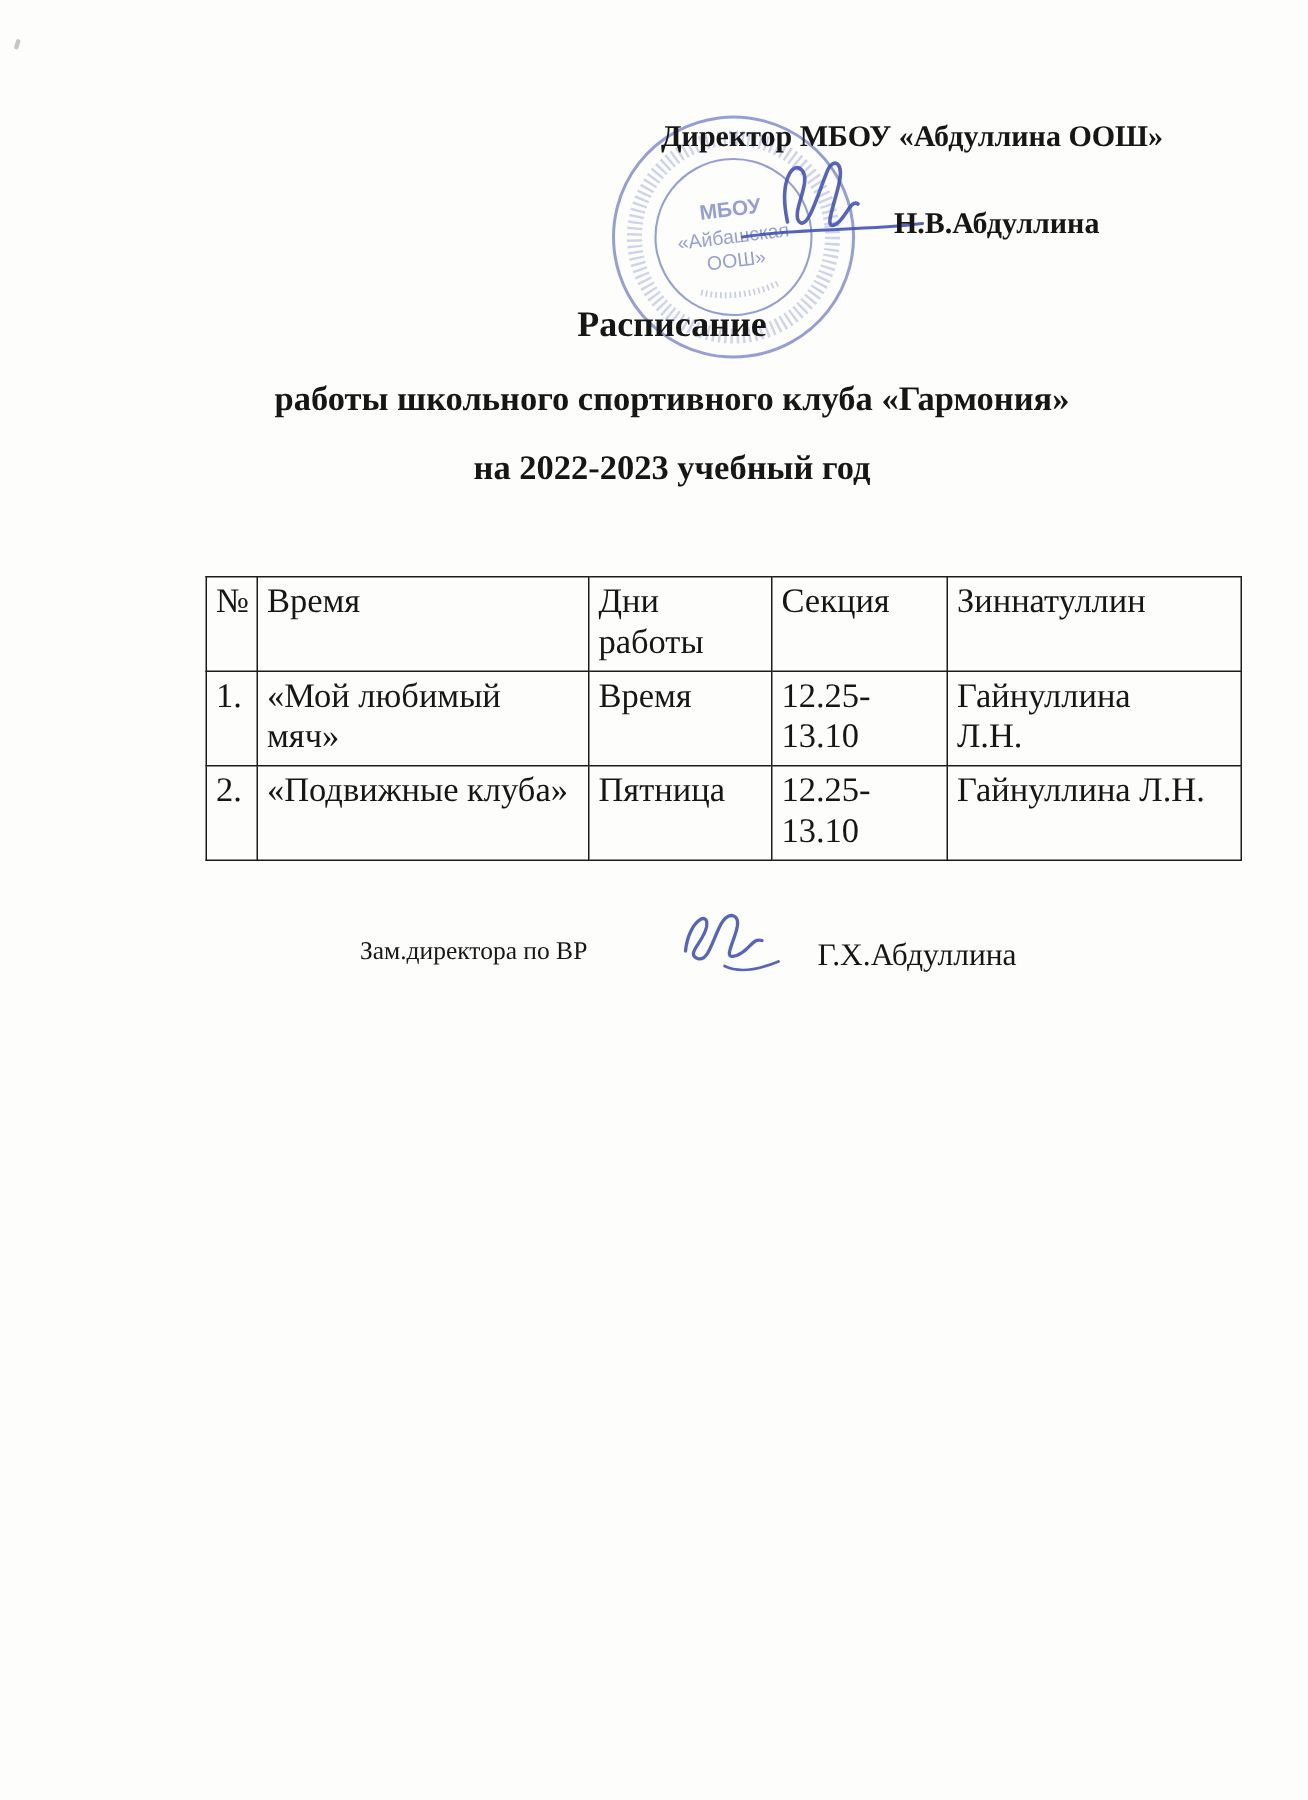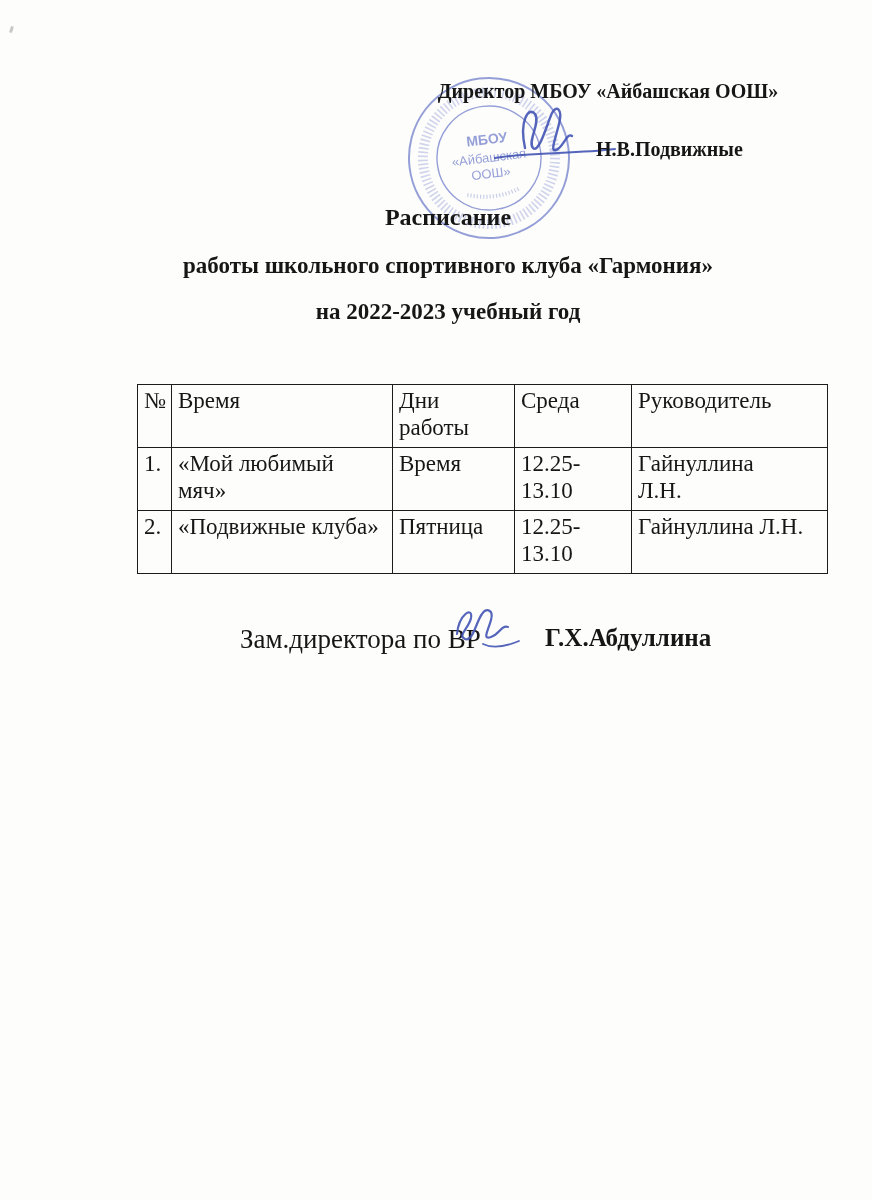--- a/index.html
+++ b/index.html
@@ -107,30 +107,29 @@
     font-weight: normal;
     line-height: 27px;
     white-space: pre-line;
   }
 
   
   .footer-role {
     position: absolute;
     left: 240px;
     top: 624px;
-    font-size: 27px;
+    font-size: 17px;
     z-index: 2;
   }
   .footer-name {
     position: absolute;
     left: 545px;
     top: 624px;
-    font-size: 25px;
-    z-index: 2;
-    font-weight: bold;
+    font-size: 21px;
+    z-index: 2;
   }
   .sig-deputy {
     position: absolute;
     left: 443px;
     top: 598px;
     z-index: 2;
     pointer-events: none;
   }
 </style>
 </head>
@@ -144,29 +143,29 @@
     <circle cx="88" cy="88" r="80" fill="none" stroke="#5161c0" stroke-width="2"></circle>
     <circle cx="88" cy="88" r="66" fill="none" stroke="#5161c0" stroke-width="10" stroke-dasharray="1.6 2.4" opacity="0.45"></circle>
     <circle cx="88" cy="88" r="52" fill="none" stroke="#5161c0" stroke-width="1.4"></circle>
     <text x="88" y="74" font-size="14" font-weight="bold">МБОУ</text>
     <text x="88" y="92" font-size="13">«Айбашская</text>
     <text x="88" y="108" font-size="13">ООШ»</text>
     <path d="M62,122 C78,128 98,128 114,122" fill="none" stroke="#5161c0" stroke-width="4" stroke-dasharray="1.2 2" opacity="0.5"></path>
   </svg>
 
   <div class="approval">
-    <div class="approval-line2">Директор МБОУ «Айбашская ООШ»</div>
+    <div class="approval-line2">Директор МБОУ «Абдуллина ООШ»</div>
   </div>
 
   <svg class="sig-director" width="170" height="75" viewBox="0 0 170 75">
     <path d="M70,48 C64,20 74,6 80,14 C86,22 72,42 78,48 C84,54 92,24 97,13 C101,5 108,8 104,24 C100,40 95,52 101,50 C108,48 112,32 117,36" fill="none" stroke="#4254b4" stroke-width="2.4" stroke-linecap="round" opacity="0.9"></path>
     <path d="M40,58 C75,52 120,54 160,49" fill="none" stroke="#4254b4" stroke-width="2" stroke-linecap="round" opacity="0.9"></path>
   </svg>
 
-  <div class="approval-name">Н.В.Подвижные</div>
+  <div class="approval-name">Н.В.Абдуллина</div>
 
   <div class="title-block">
     <div class="title-line1">Расписание</div>
     <div class="title-line2">работы школьного спортивного клуба «Гармония»</div>
     <div class="title-line3">на 2022-2023 учебный год</div>
   </div>
 
   <table class="schedule">
     <colgroup>
       <col style="width:30px">
@@ -174,22 +173,22 @@
       <col style="width:122px">
       <col style="width:117px">
       <col style="width:196px">
     </colgroup>
     <thead>
       <tr>
         <th>№</th>
         <th>Время</th>
         <th>Дни
 работы</th>
-        <th>Среда</th>
-        <th>Руководитель</th>
+        <th>Секция</th>
+        <th>Зиннатуллин</th>
       </tr>
     </thead>
     <tbody>
       <tr>
         <td>1.</td>
         <td>«Мой любимый
 мяч»</td>
         <td>Время</td>
         <td>12.25-
 13.10</td>

